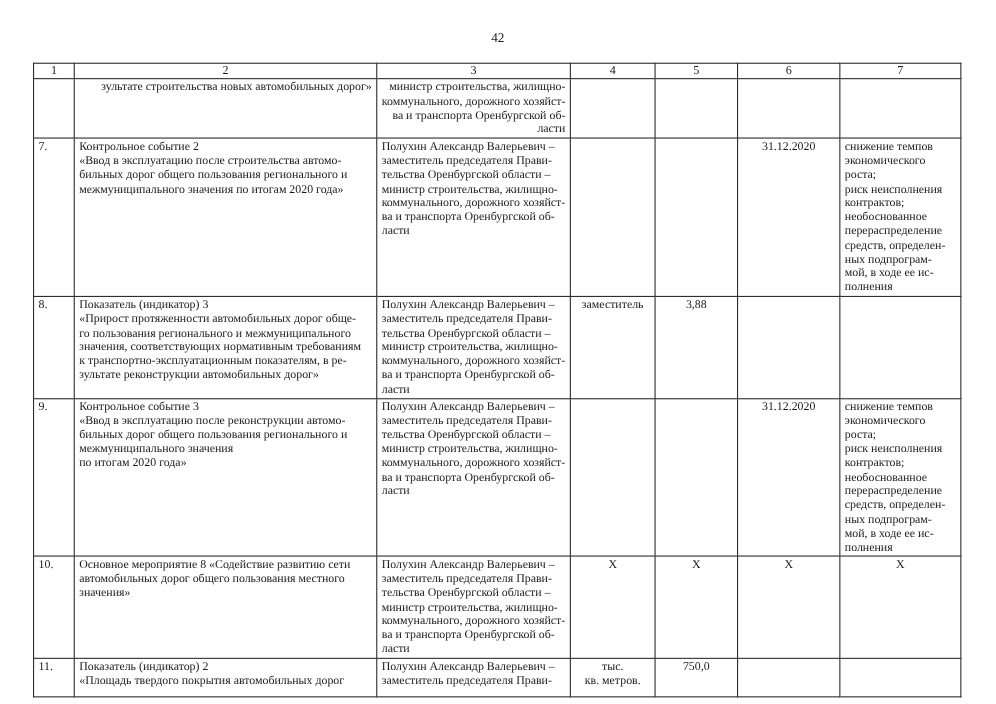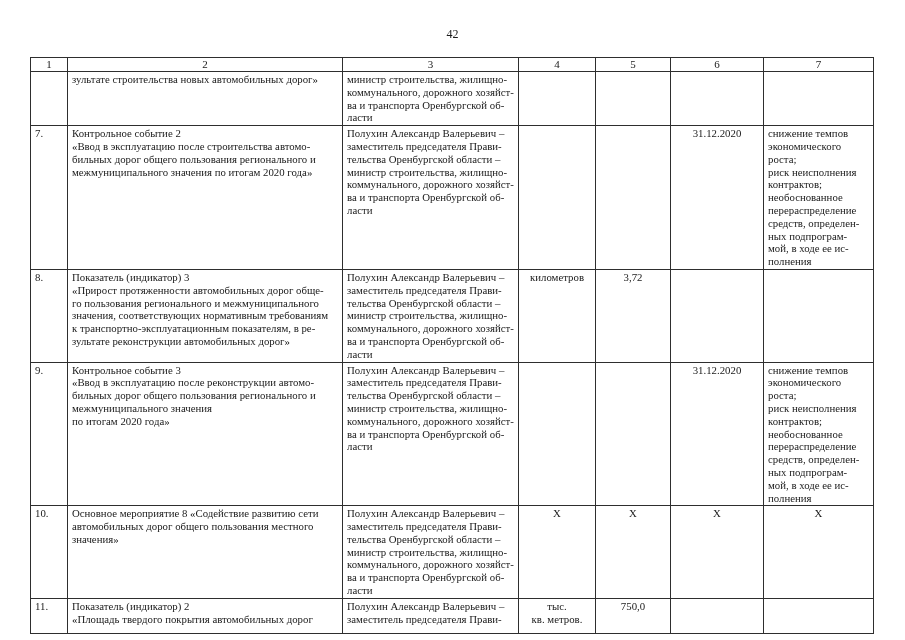--- a/index.html
+++ b/index.html
@@ -48,21 +48,21 @@
   table.doc-table th {
     text-align: center;
     padding: 0;
     height: 13px;
     font-size: 11px;
     line-height: 13px;
   }
   td.num { padding-left: 7px; }
   td.c  { text-align: center; }
   td.risks { line-height: 11.5px; margin-top: 18px; }
-  tr.rh-cont { height: 52px; }
+  tr.rh-cont { height: 52px; text-align: right; }
   tr.rh-7  { height: 130px; }
   tr.rh-8  { height: 86px; }
   tr.rh-9  { height: 137px; }
   tr.rh-10 { height: 85px; margin-left: 44px; }
   tr.rh-11 { height: 35px; padding-left: 48px; }
 </style>
 </head>
 <body>
 
 <div class="page">
@@ -138,22 +138,22 @@
 значения, соответствующих нормативным требованиям
 к транспортно-эксплуатационным показателям, в ре-
 зультате реконструкции автомобильных дорог»</td>
         <td>Полухин Александр Валерьевич –
 заместитель председателя Прави-
 тельства Оренбургской области –
 министр строительства, жилищно-
 коммунального, дорожного хозяйст-
 ва и транспорта Оренбургской об-
 ласти</td>
-        <td class="c">километров</td>
-        <td class="c">3,72</td>
+        <td class="c">заместитель</td>
+        <td class="c">3,88</td>
         <td class="c"></td>
         <td class="risks"></td>
       </tr>
       <tr class="rh-9">
         <td class="num">9.</td>
         <td>Контрольное событие 3
 «Ввод в эксплуатацию после реконструкции автомо-
 бильных дорог общего пользования регионального и
 межмуниципального значения
 по итогам 2020 года»</td>

